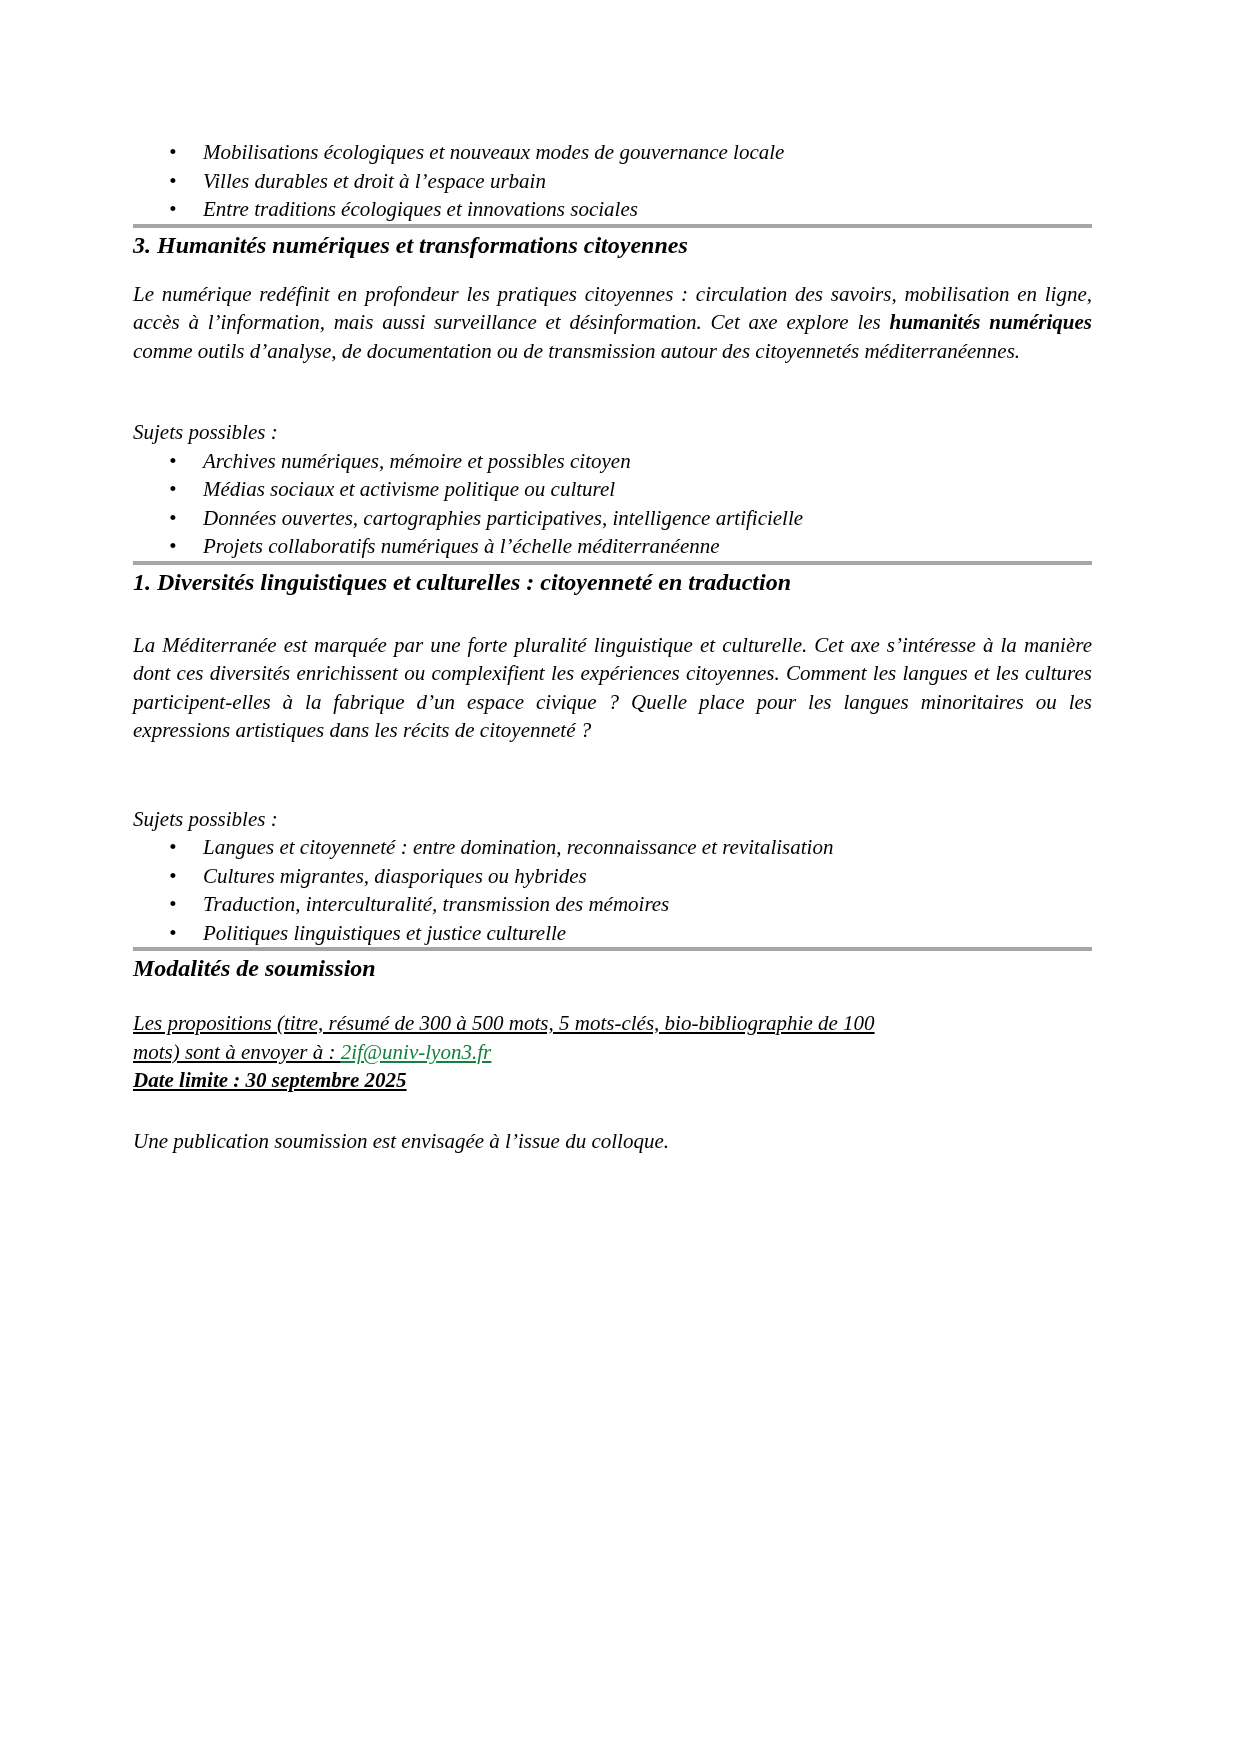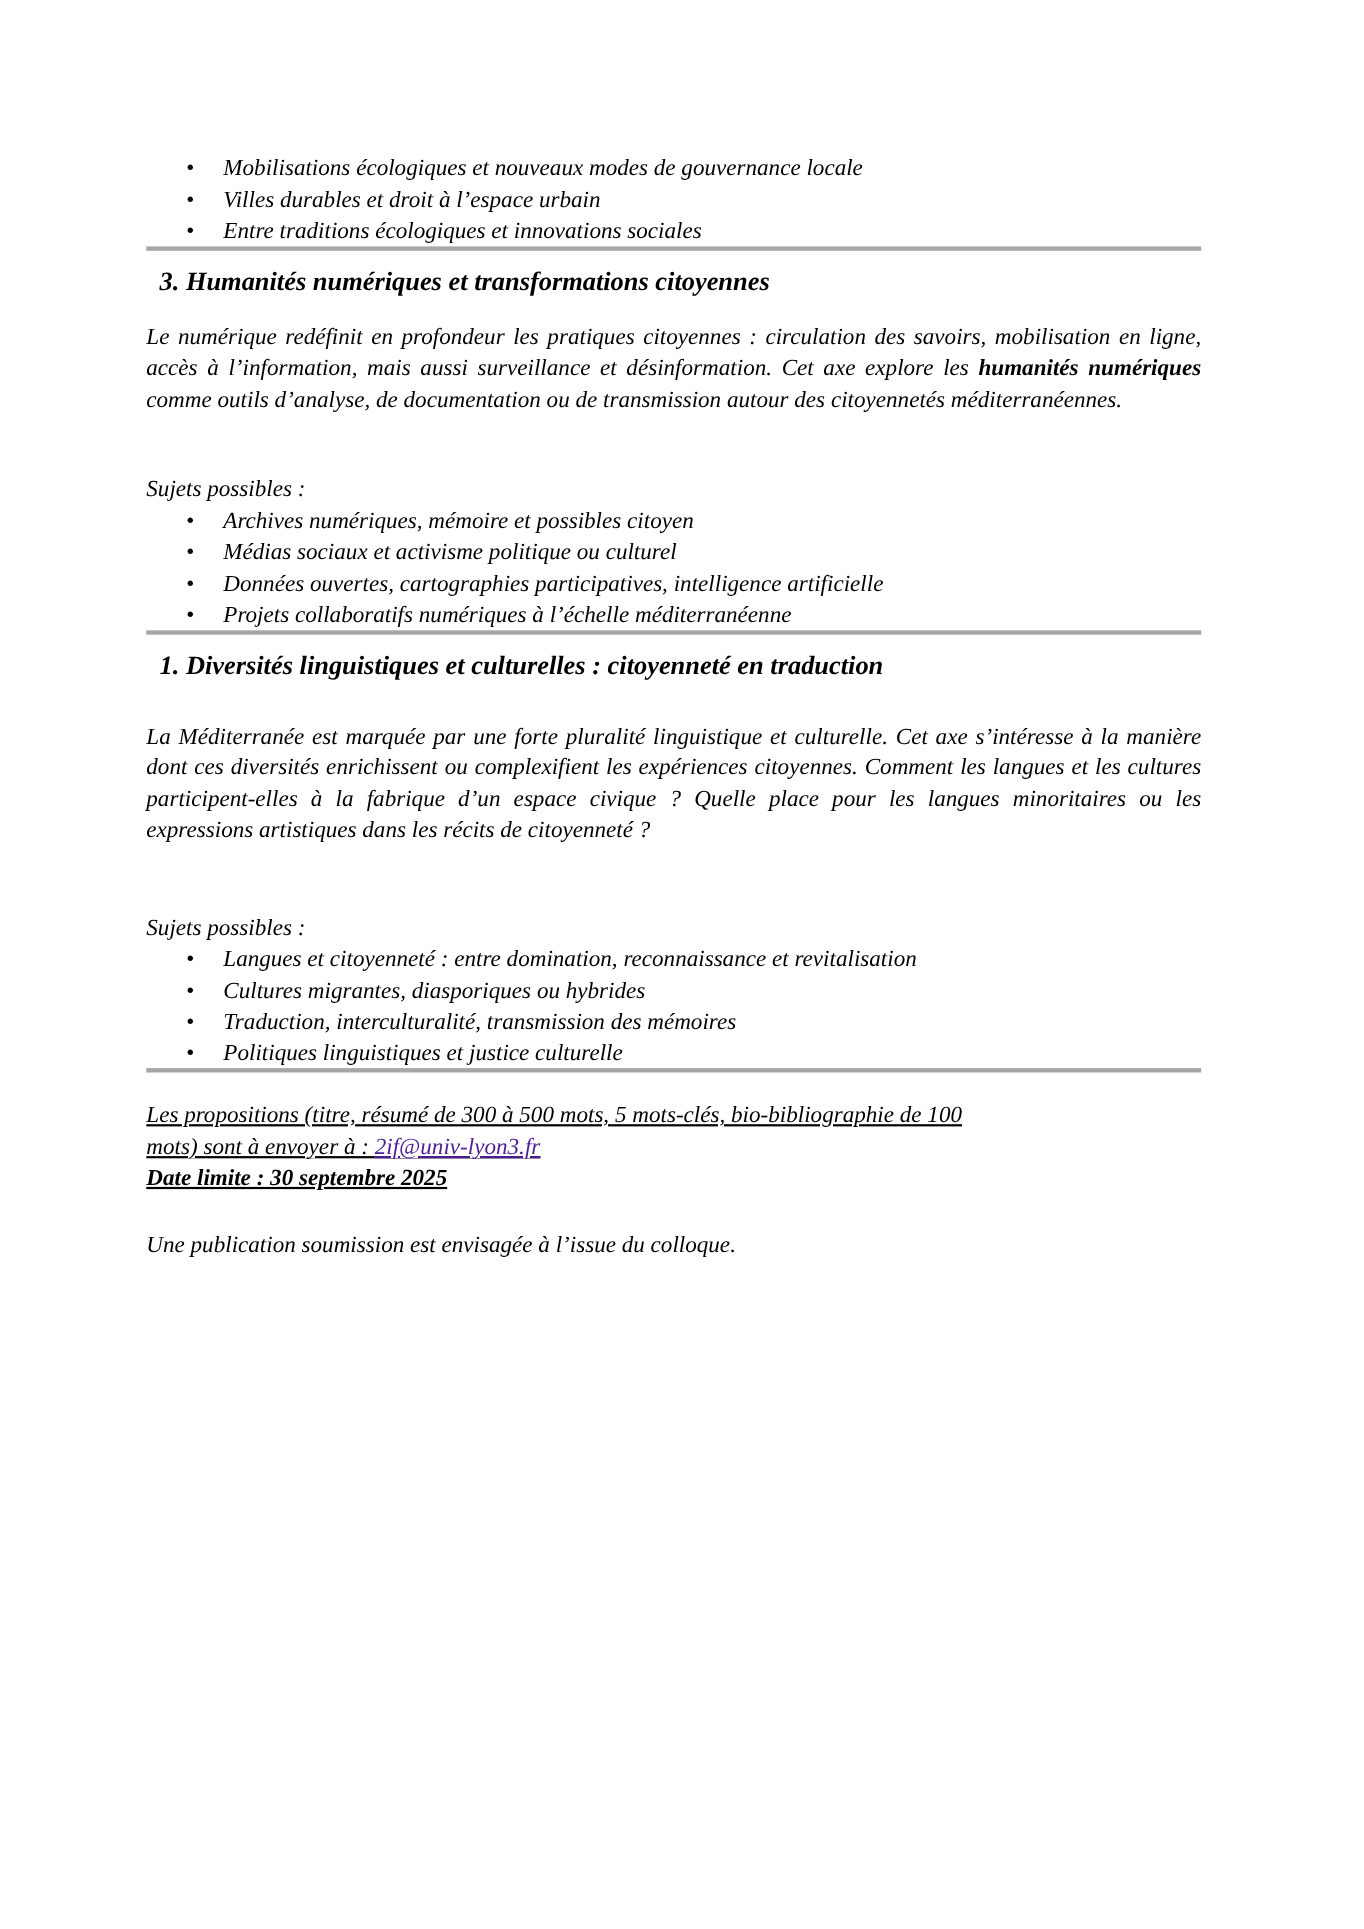--- a/index.html
+++ b/index.html
@@ -23,21 +23,21 @@
   }
   .body-par {
     margin: 0;
     text-align: justify;
   }
   .plain-par {
     margin: 0;
     text-align: left;
   }
   h2.doc-heading {
-    margin: 12px;
+    margin: 0;
     font-size: 24px;
     line-height: 34px;
     font-weight: bold;
     font-style: italic;
     text-align: left;
   }
   hr.rule {
     border: none;
     border-top: 4px solid #a6a6a6;
     margin: 0;
@@ -57,21 +57,21 @@
     flex: none;
     width: 34px;
   }
   .bold-inline {
     font-weight: bold;
   }
   .bold-line {
     font-weight: bold;
   }
   a.email-link {
-    color: #4c1d95;
+    color: #15803d;
     text-decoration: underline;
     cursor: pointer;
   }
   
   .mt-hr1   { margin-top: 57px; }
   .mt-h3    { margin-top: 24px; }
   .mt-p1    { margin-top: 18px; }
   .mt-lab1  { margin-top: 53px; }
   .mt-ul2   { margin-top: 34px; }
   .mt-hr2   { margin-top: 53px; }
@@ -153,18 +153,19 @@
       <span>Traduction, interculturalité, transmission des mémoires</span>
     </li>
     <li>
       <span class="bullet">•</span>
       <span>Politiques linguistiques et justice culturelle</span>
     </li>
   </ul>
 
   <hr class="rule mt-hr3">
 
+  <h2 class="doc-heading mt-hmod">Modalités de soumission</h2>
 
   <p class="plain-par mt-props"><span>Les propositions (titre, résumé de 300 à 500 mots, 5 mots-clés, bio-bibliographie de 100</span><br><span>mots) sont à envoyer à : </span><a class="email-link" href="#">2if@univ-lyon3.fr</a><br><span class="bold-line">Date limite : 30 septembre 2025</span></p>
 
   <p class="plain-par mt-pub">Une publication soumission est envisagée à l’issue du colloque.</p>
 
 </div>
 
 </body></html>

